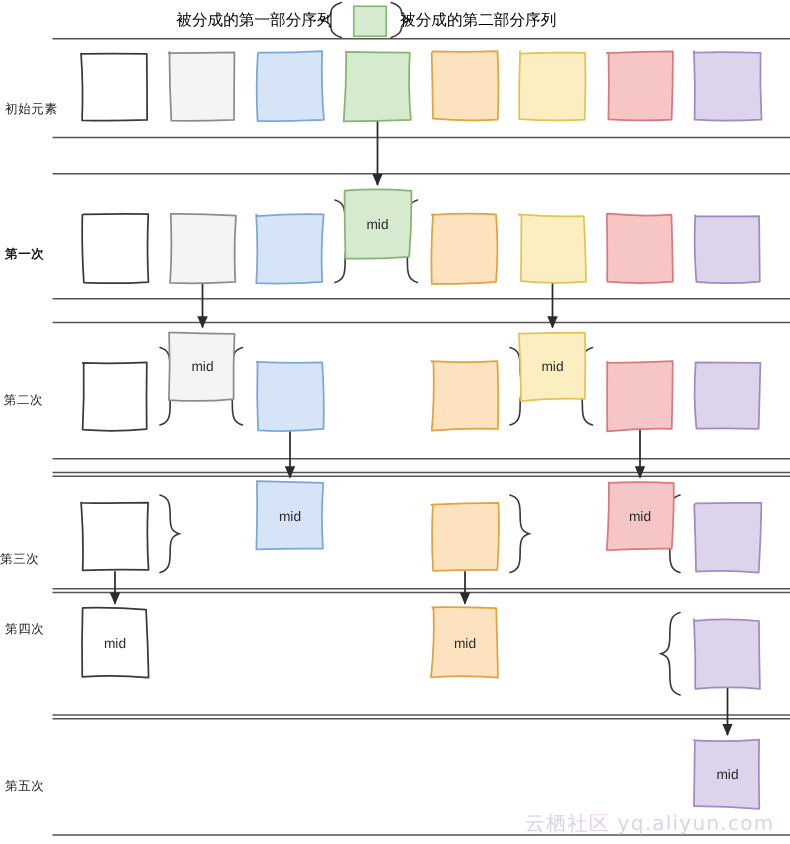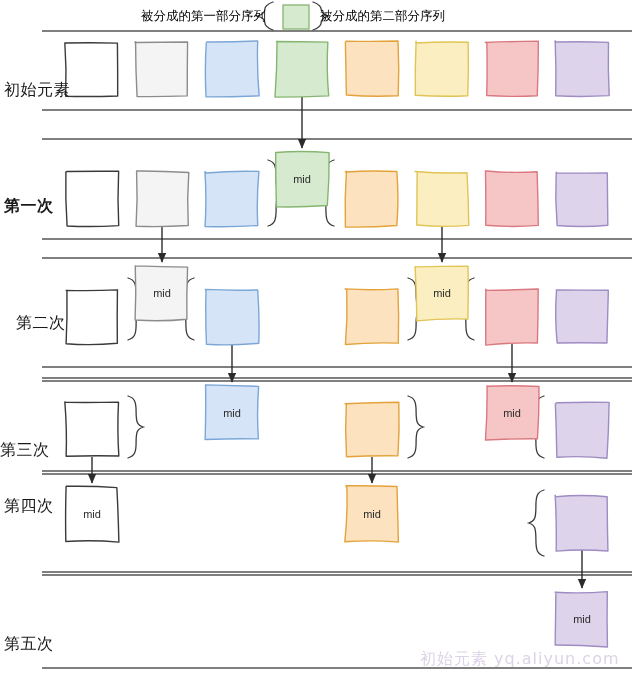--- a/index.html
+++ b/index.html
@@ -8,21 +8,21 @@
     background:#ffffff;
     font-family:"Liberation Sans","DejaVu Sans",sans-serif;
     overflow:hidden;
     position:relative;
   }
   #stage{position:absolute;left:0;top:0;width:632px;height:675px;}
   #svg{position:absolute;left:0;top:0;width:632px;height:675px;}
 
   .row-label{
     position:absolute;
-    font-size:16px;
+    font-size:10px;
     color:#1a1a1a;
     white-space:nowrap;
     letter-spacing:0.5px;
     font-family:"DejaVu Sans","Liberation Sans",sans-serif;
   }
   .hdr-label{
     position:absolute;
     font-size:12.5px;
     color:#000000;
     white-space:nowrap;
@@ -257,19 +257,19 @@
           C 321.1 11 322 14 328.3 16
           C 322 18 321.1 21 321.1 23
           C 321.1 24 319.75 28 313 30" fill="none" stroke="#3a3a3a" stroke-width="1.3" stroke-linecap="round"></path>
       <rect x="283" y="5" width="26" height="24" fill="#d6ead0" stroke="#86b56f" stroke-width="1.3"></rect>
     </svg>
   <div id="labels">
       <div class="hdr-label" style="left: 141px; top: 8px;">被分成的第一部分序列</div>
       <div class="hdr-label" style="left: 320px; top: 8px;">被分成的第二部分序列</div>
       <div class="row-label" style="left: 4px; top: 80px;">初始元素</div>
       <div class="row-label" style="left: 4px; top: 196px; font-weight: bold;">第一次</div>
-      <div class="row-label" style="left: 16px; top: 313px;">第二次</div>
+      <div class="row-label" style="left: 3px; top: 313px;">第二次</div>
       <div class="row-label" style="left: 0; top: 440px;">第三次</div>
       <div class="row-label" style="left: 4px; top: 496px;">第四次</div>
-      <div class="row-label" style="left: 4px; top: 622px; margin-top: 12px;">第五次</div>
+      <div class="row-label" style="left: 4px; top: 622px;">第五次</div>
     </div>
-  <div class="watermark" style="left: 420px; top: 649px;">初始元素 yq.aliyun.com</div>
+  <div class="watermark" style="left: 420px; top: 649px;">云栖社区 yq.aliyun.com</div>
 </div>
 
 </body></html>

